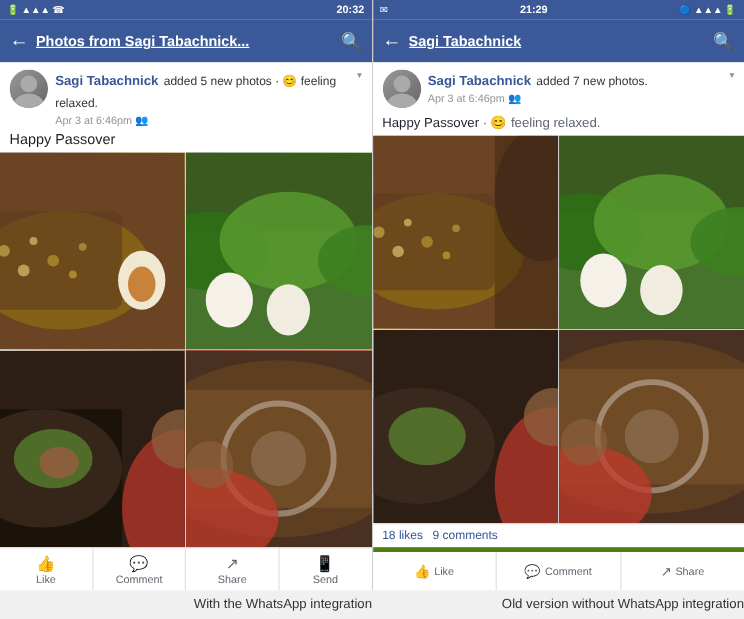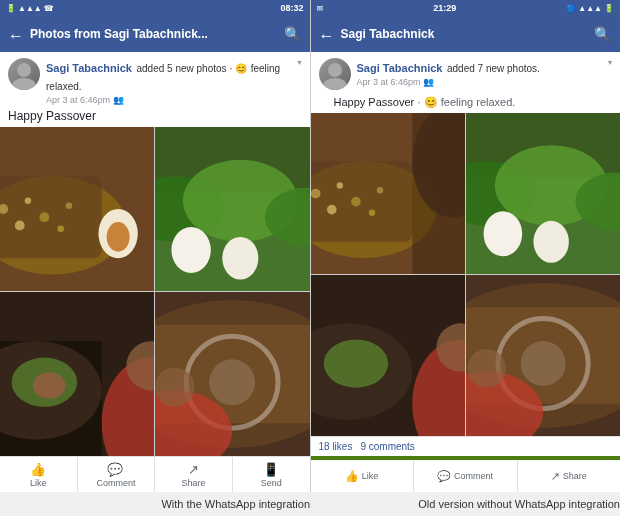--- a/index.html
+++ b/index.html
@@ -67,20 +67,21 @@
       color: white;
     }
     .nav-bar .nav-title {
       flex: 1;
       font-size: 12px;
       color: white;
       font-weight: 600;
       white-space: nowrap;
       overflow: hidden;
       text-overflow: ellipsis;
+      text-decoration: underline;
     }
     .nav-bar .search-icon-nav {
       font-size: 14px;
       color: white;
     }
 
     
     .post-header {
       display: flex;
       align-items: flex-start;
@@ -252,21 +253,20 @@
       text-align: right;
       font-size: 11px;
       color: #333;
     }
 
     
     .post-text-small {
       padding: 2px 8px 4px 8px;
       font-size: 11px;
       color: #1d2129;
-      margin-left: 15px;
     }
     .post-text-small .happy-passover {
       font-weight: 500;
     }
     .post-text-small .feeling {
       color: #606770;
     }
   </style>
 </head>
 <body>
@@ -274,21 +274,21 @@
 <div class="comparison-container">
 
   <div class="phone-panel">
 
     <div class="status-bar">
       <div class="status-icons">
         <span>🔋</span>
         <span>▲▲▲</span>
         <span>☎</span>
       </div>
-      <div class="time">08:32</div>
+      <div class="time">20:32</div>
     </div>
 
     <div class="nav-bar">
       <span class="back-arrow">←</span>
       <span class="nav-title">Photos from Sagi Tabachnick...</span>
       <span class="search-icon-nav">🔍</span>
     </div>
 
     <div class="post-header">
       <div class="avatar">

